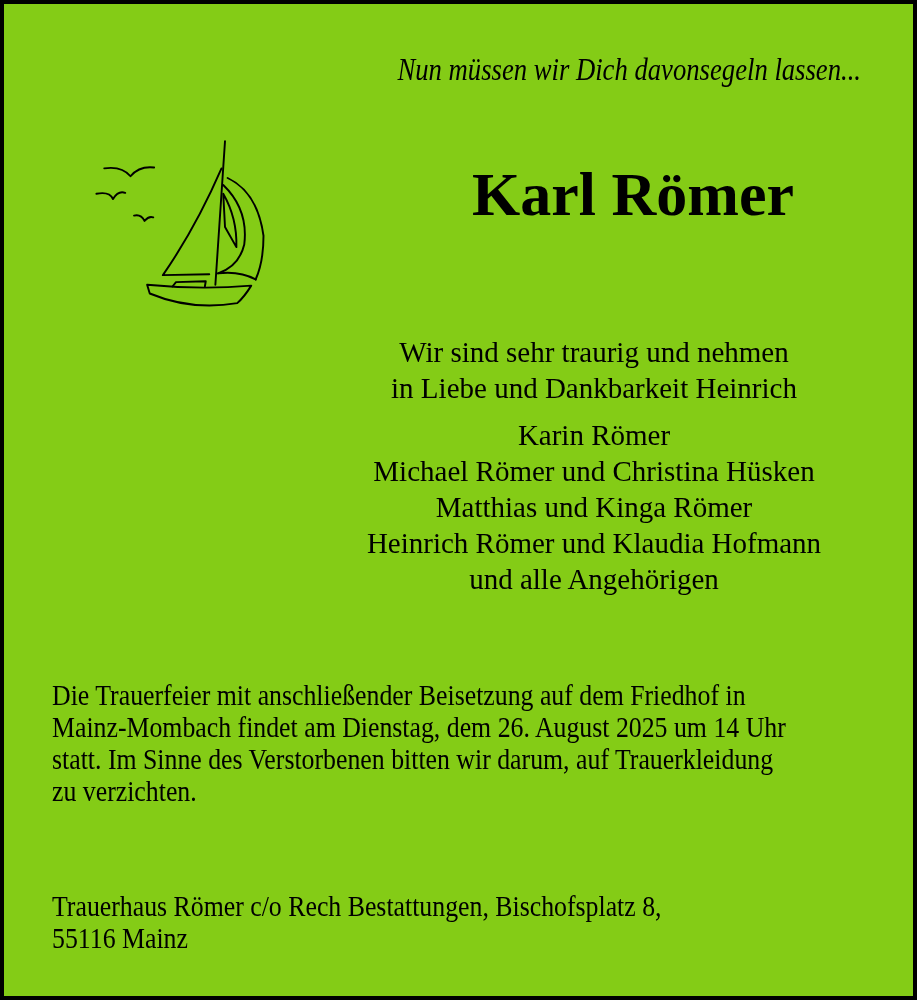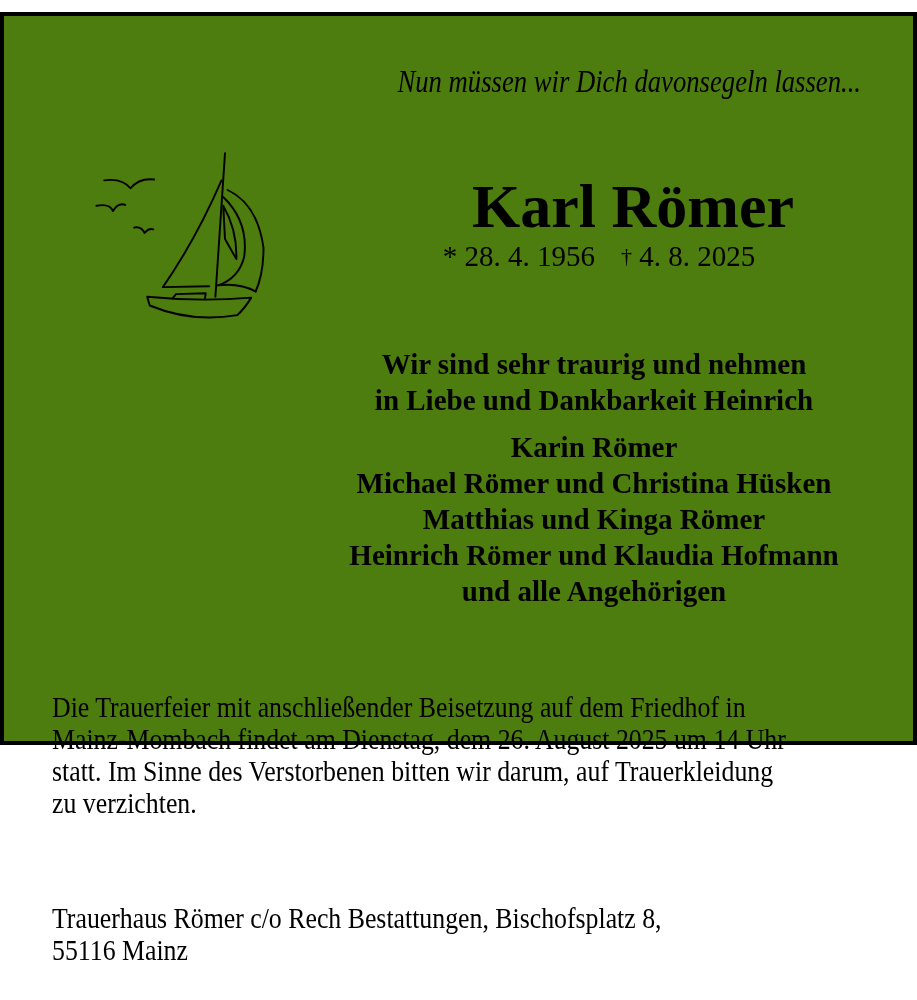--- a/index.html
+++ b/index.html
@@ -1,39 +1,39 @@
 <!DOCTYPE html>
 <html><head>
   <meta charset="utf-8">
   <style>
     html, body { margin: 0; padding: 0; background: #ffffff; }
     body { width: 917px; height: 1000px; position: relative; overflow: hidden; }
     .frame {
-      position: absolute; left: 0; top: 12px; width: 917px; height: 733px;
-      box-sizing: border-box; border: 4px solid #000000; background: #4d7c0f;
+      position: absolute; left: 0; top: 0; width: 917px; height: 1000px;
+      box-sizing: border-box; border: 4px solid #000000; background: #84cc16;
     }
     .serif { font-family: "Liberation Serif", "DejaVu Serif", serif; color: #000; }
     .motto {
       position: absolute; top: 48px; right: 52px;
       font-size: 31px; font-style: italic; white-space: nowrap;
       transform-origin: right center; transform: scaleX(0.86);
     }
     .boat { position: absolute; left: 74px; top: 118px; width: 210px; height: 210px; }
     .name {
       position: absolute; left: 400px; width: 390px; top: 158px; text-align: right;
       font-size: 62px; font-weight: bold; white-space: nowrap; line-height: 64px;
     }
     .dates {
       position: absolute; left: 400px; width: 390px; top: 222px; text-align: center;
       font-size: 29px; white-space: nowrap; line-height: 36px;
     }
     .dates .gap { display: inline-block; width: 26px; }
     .center-block {
       position: absolute; left: 320px; width: 540px; text-align: center;
-      font-size: 29px; line-height: 36px; font-weight: bold;
+      font-size: 29px; line-height: 36px;
     }
     .c1 { top: 330px; }
     .c2 { top: 413px; }
     .c-line { display: block; white-space: nowrap; }
     .para {
       position: absolute; left: 48px; width: 820px;
       font-size: 30px; line-height: 32px;
     }
     .para .ln {
       display: block; white-space: nowrap; transform-origin: left center; transform: scaleX(0.86);
@@ -64,25 +64,20 @@
     <path d="M166 72 Q182 100 181 133 L168 110 Z"></path>
     <path d="M160 163 Q185 160 203 170"></path>
 
     <path d="M108 178 L112 173 L146 172 L145 178"></path>
 
     <path d="M79 176 Q140 182 198 177 Q190 190 182 197 Q130 206 82 186 Z"></path>
   </svg>
 
   <div class="name serif">Karl Römer</div>
 
-  <div class="dates serif">
-    <span>*</span>
-    <span>28. 4. 1956</span><span class="gap"></span><span style="font-size:22px;vertical-align:3px;">†</span>
-    <span>4. 8. 2025</span>
-  </div>
 
   <div class="center-block c1 serif">
     <span class="c-line">Wir sind sehr traurig und nehmen</span>
     <span class="c-line">in Liebe und Dankbarkeit Heinrich</span>
   </div>
 
   <div class="center-block c2 serif">
     <span class="c-line">Karin Römer</span>
     <span class="c-line">Michael Römer und Christina Hüsken</span>
     <span class="c-line">Matthias und Kinga Römer</span>

